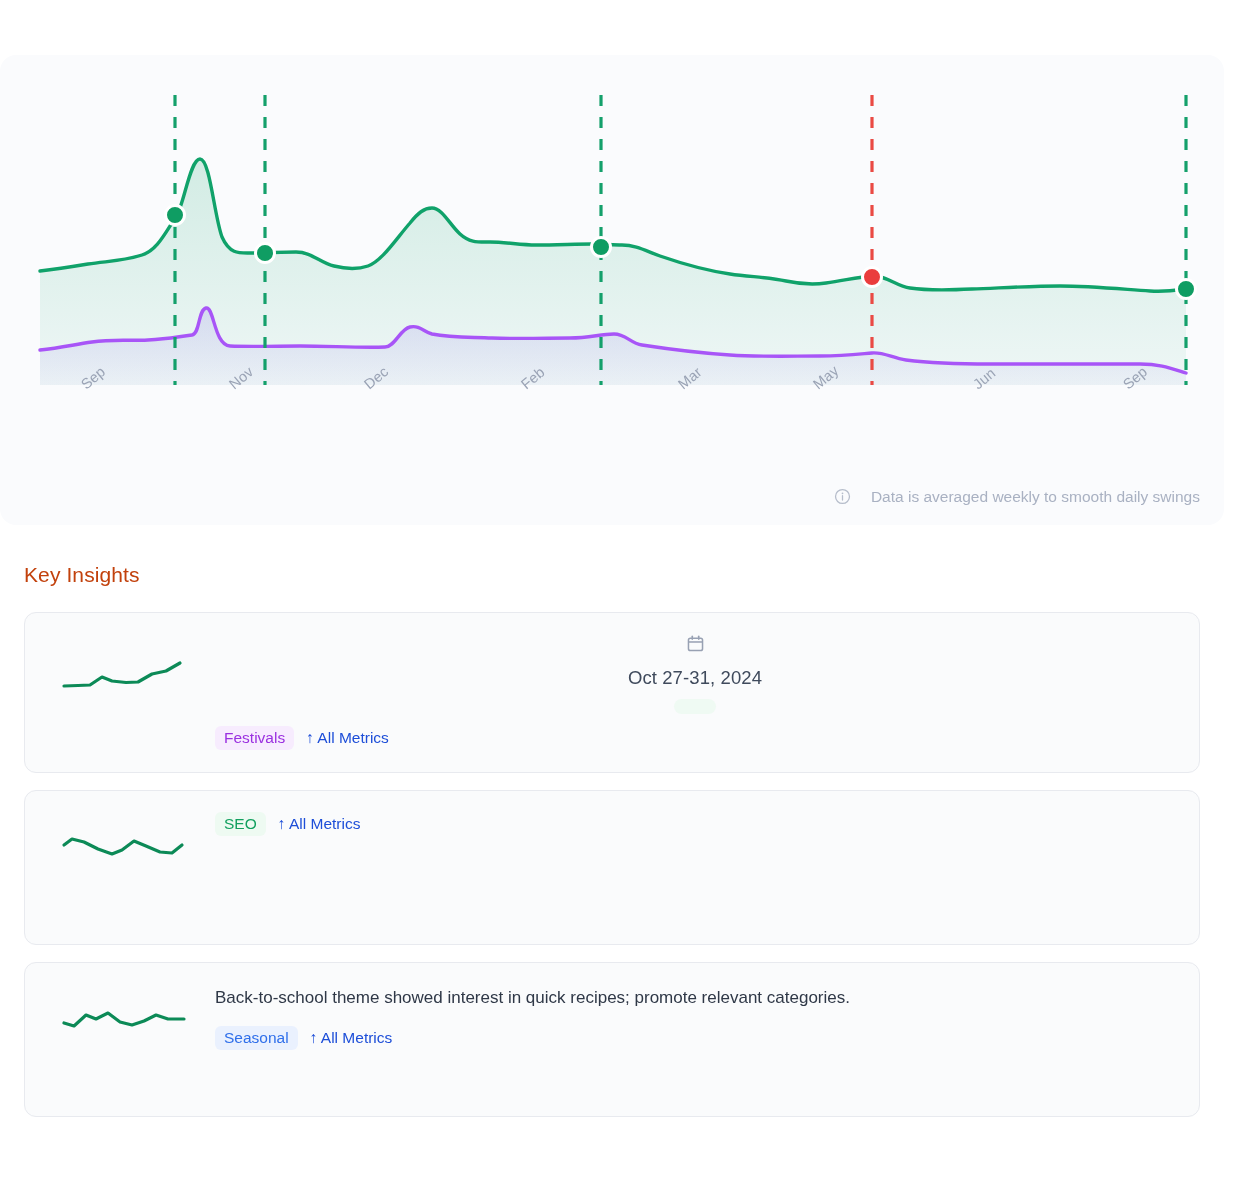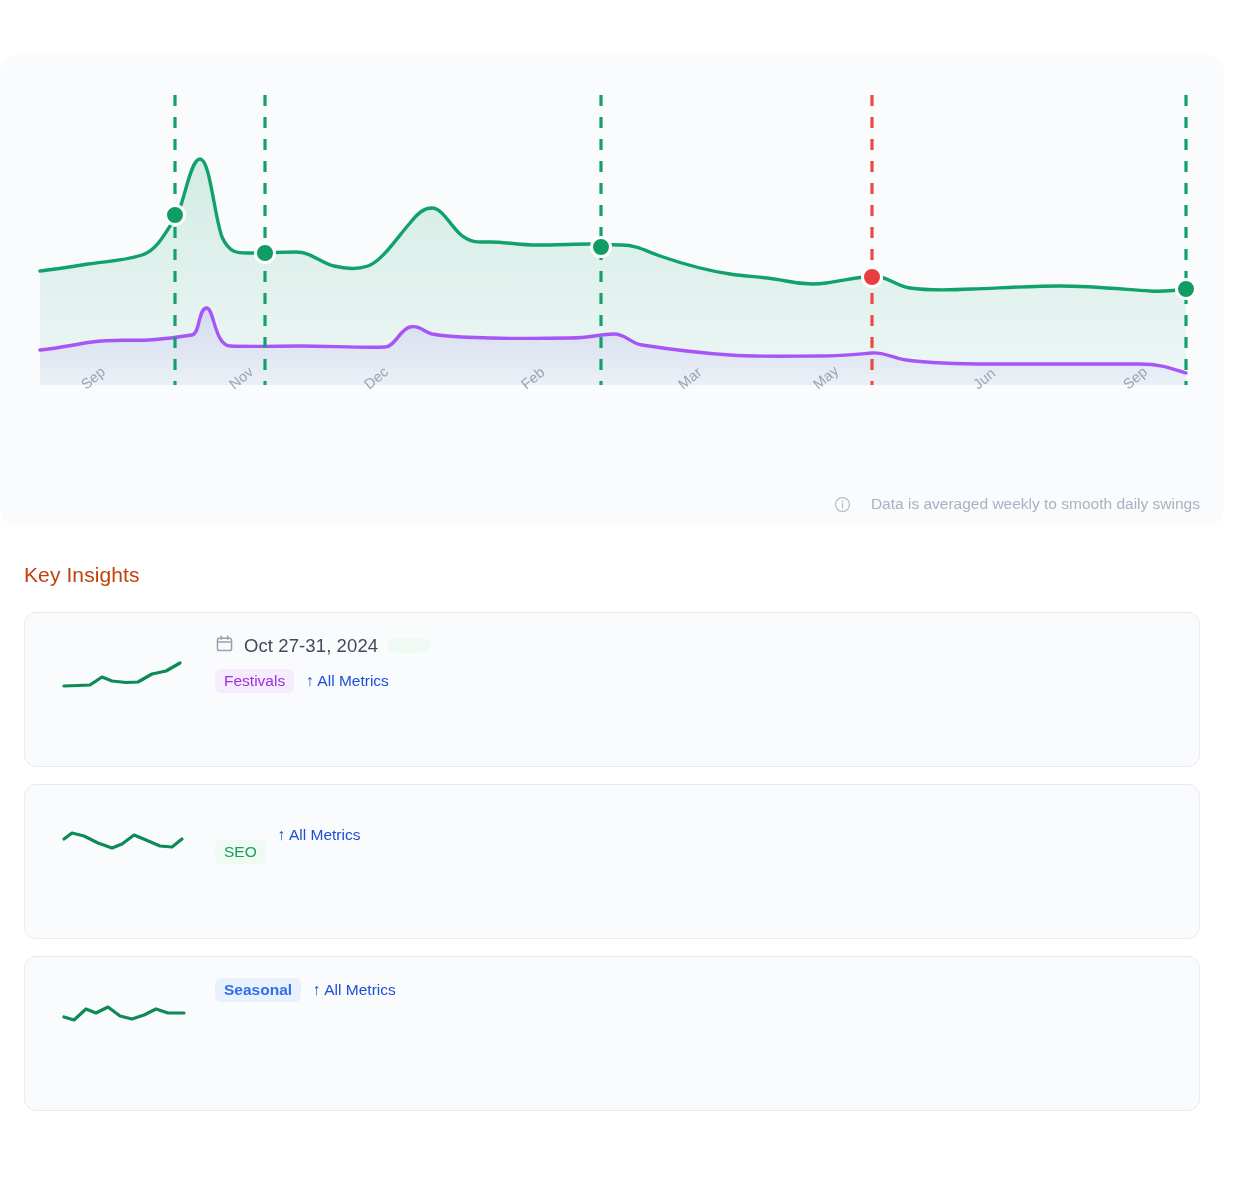--- a/index.html
+++ b/index.html
@@ -39,22 +39,22 @@
     font-size: 14.5px;
     color: #9aa3b5;
     transform: rotate(-40deg);
     transform-origin: left top;
     white-space: nowrap;
     letter-spacing: .1px;
   }
 
   .chart-note {
     position: absolute;
-    right: 24px; bottom: 12px;
-    display: flex; align-items: center; gap: 20px;
+    right: 24px; bottom: 19px;
+    display: flex; gap: 20px;
     font-size: 15.5px;
     color: #a9b1c2;
     white-space: nowrap;
   }
   .chart-note svg { display: block; }
 
   
   .section-title {
     position: absolute;
     left: 24px; top: 563px;
@@ -86,20 +86,21 @@
     padding-top: 16px;
     display: flex;
     justify-content: center;
   }
   .card-spark svg { display: block; }
   .card-body { flex: 1 1 auto; min-width: 0; padding-left: 14px; }
 
   .card-daterow {
     display: flex; align-items: center; gap: 10px;
     margin-bottom: 12px;
+    flex-direction: column;
   }
   .cal-icon { display: block; flex: 0 0 auto; }
   .card-date {
     font-size: 18.5px;
     color: #3f4a5c;
     letter-spacing: .1px;
   }
   .ghost-pill {
     width: 42px; height: 15px;
     border-radius: 8px;
@@ -115,22 +116,22 @@
     max-width: 930px;
   }
   .card-meta { display: flex; align-items: center; gap: 12px; }
   .tag {
     font-size: 15.5px;
     padding: 3px 9px;
     border-radius: 6px;
     white-space: nowrap;
   }
   .tag-festivals { color: #9b30e0; background: #f7ecfe; }
-  .tag-seo       { color: #12a05f; background: #eefaf2; margin-top: 34px; }
-  .tag-seasonal  { color: #2f6fea; background: #eaf1fe; font-weight: bold; }
+  .tag-seo       { color: #12a05f; background: #eefaf2; }
+  .tag-seasonal  { color: #2f6fea; background: #eaf1fe; }
   .metric {
     font-size: 15.5px;
     color: #1d4ed8;
     white-space: nowrap;
   }
 </style>
 </head>
 <body>
 
 <div id="page">
@@ -261,20 +262,21 @@
       </div>
     </div>
 
     <div class="insight-card">
       <div class="card-spark">
         <svg width="130" height="40" viewBox="0 0 130 40" fill="none">
           <path d="M4,23 L14,26 L26,15 L36,19 L48,13 L60,22 L72,25 L84,21 L96,15 L108,19 L124,19" stroke="#0c8a57" stroke-width="3.2" stroke-linecap="round" stroke-linejoin="round"></path>
         </svg>
       </div>
       <div class="card-body">
+        <p class="card-text">Back-to-school theme showed interest in quick recipes; promote relevant categories.</p>
         <div class="card-meta">
           <span class="tag tag-seasonal">Seasonal</span>
           <span class="metric">↑ All Metrics</span>
         </div>
       </div>
     </div>
 
   </div>
 </div>
 

